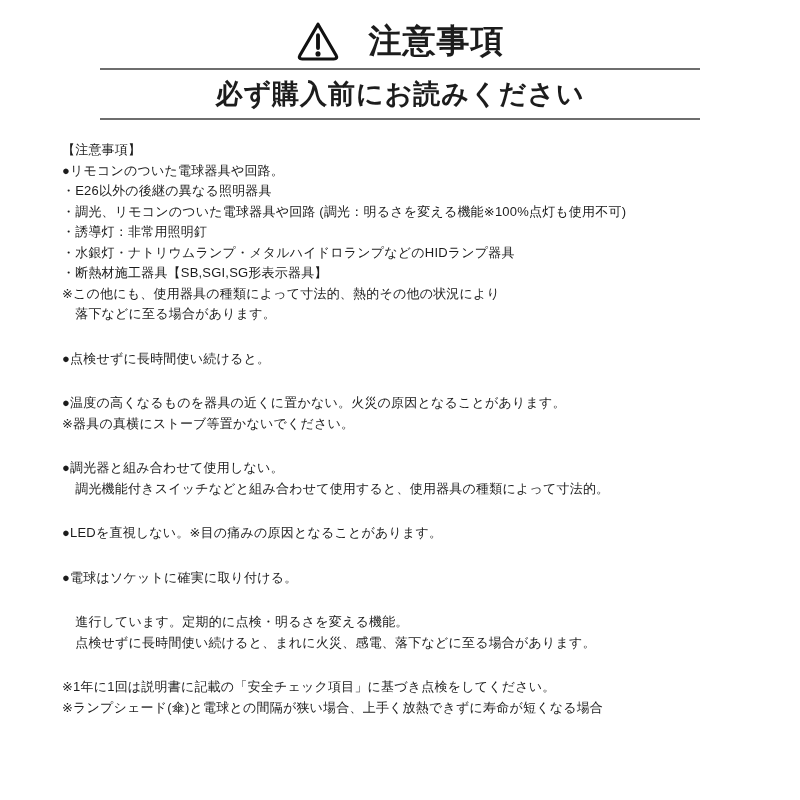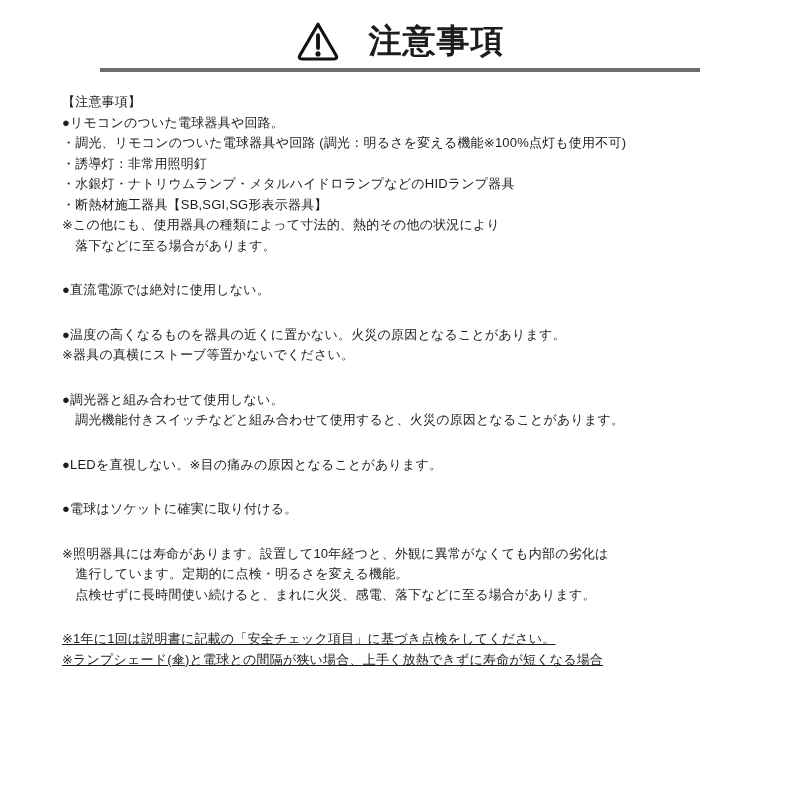--- a/index.html
+++ b/index.html
@@ -51,21 +51,20 @@
   .notice-body {
     padding: 20px 28px 0 62px;
     font-size: 13px;
     overflow: hidden;
   }
   .section {
     margin-bottom: 24px;
   }
   .section:last-child {
     margin-bottom: 8px;
-    text-decoration: underline;
   }
   .line {
     line-height: 20.5px;
     white-space: pre;
     letter-spacing: 0.2px;
   }
 </style>
 </head>
 <body>
 
@@ -77,53 +76,54 @@
         <path d="M25 4.5 L45.5 39.8 Q47.8 44 43 44 H7 Q2.2 44 4.5 39.8 Z" fill="none" stroke="#111111" stroke-width="3.6" stroke-linejoin="round"></path>
         <line x1="25" y1="17" x2="25" y2="31.5" stroke="#111111" stroke-width="4.4" stroke-linecap="round"></line>
         <circle cx="25" cy="38.2" r="2.9" fill="#111111"></circle>
       </svg>
     </span>
     <span class="page-title">注意事項</span>
   </div>
 
   <hr class="divider">
 
+  <div class="subtitle">必ず購入前にお読みください</div>
 
   <hr class="divider">
 
   <div class="notice-body">
       <div class="section">
         <div class="line">【注意事項】</div>
         <div class="line">●リモコンのついた電球器具や回路。</div>
+        <div class="line">・E26以外の後継の異なる照明器具</div>
         <div class="line">・調光、リモコンのついた電球器具や回路 (調光：明るさを変える機能※100%点灯も使用不可)</div>
         <div class="line">・誘導灯：非常用照明釘</div>
         <div class="line">・水銀灯・ナトリウムランプ・メタルハイドロランプなどのHIDランプ器具</div>
         <div class="line">・断熱材施工器具【SB,SGI,SG形表示器具】</div>
         <div class="line">※この他にも、使用器具の種類によって寸法的、熱的その他の状況により</div>
         <div class="line">　落下などに至る場合があります。</div>
       </div>
       <div class="section">
-        <div class="line">●直流電源では絶対に使用しない。</div>
+        <div class="line">●点検せずに長時間使い続けると。</div>
       </div>
       <div class="section">
         <div class="line">●温度の高くなるものを器具の近くに置かない。火災の原因となることがあります。</div>
         <div class="line">※器具の真横にストーブ等置かないでください。</div>
       </div>
       <div class="section">
         <div class="line">●調光器と組み合わせて使用しない。</div>
-        <div class="line">　調光機能付きスイッチなどと組み合わせて使用すると、火災の原因となることがあります。</div>
+        <div class="line">　調光機能付きスイッチなどと組み合わせて使用すると、使用器具の種類によって寸法的。</div>
       </div>
       <div class="section">
         <div class="line">●LEDを直視しない。※目の痛みの原因となることがあります。</div>
       </div>
       <div class="section">
         <div class="line">●電球はソケットに確実に取り付ける。</div>
       </div>
       <div class="section">
-        <div class="line">※照明器具には寿命があります。設置して10年経つと、外観に異常がなくても内部の劣化は</div>
         <div class="line">　進行しています。定期的に点検・明るさを変える機能。</div>
         <div class="line">　点検せずに長時間使い続けると、まれに火災、感電、落下などに至る場合があります。</div>
       </div>
       <div class="section">
         <div class="line">※1年に1回は説明書に記載の「安全チェック項目」に基づき点検をしてください。</div>
         <div class="line">※ランプシェード(傘)と電球との間隔が狭い場合、上手く放熱できずに寿命が短くなる場合</div>
       </div>
     </div>
 
 </div>

